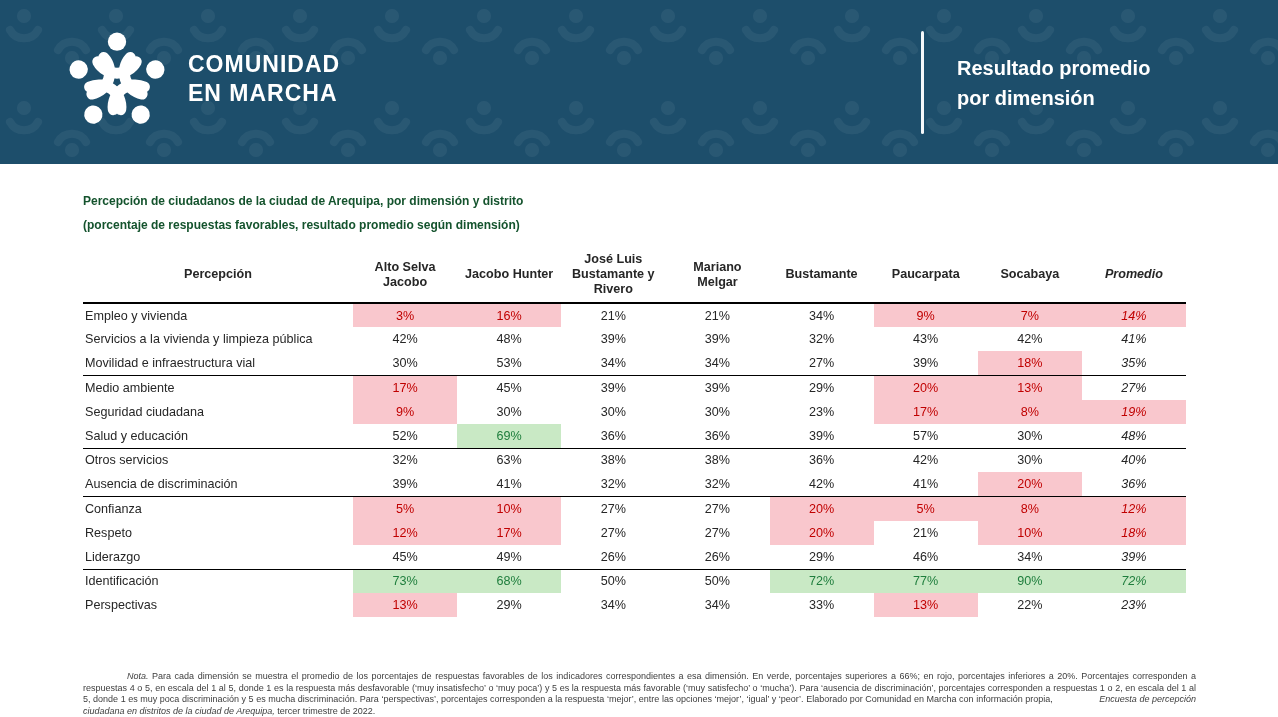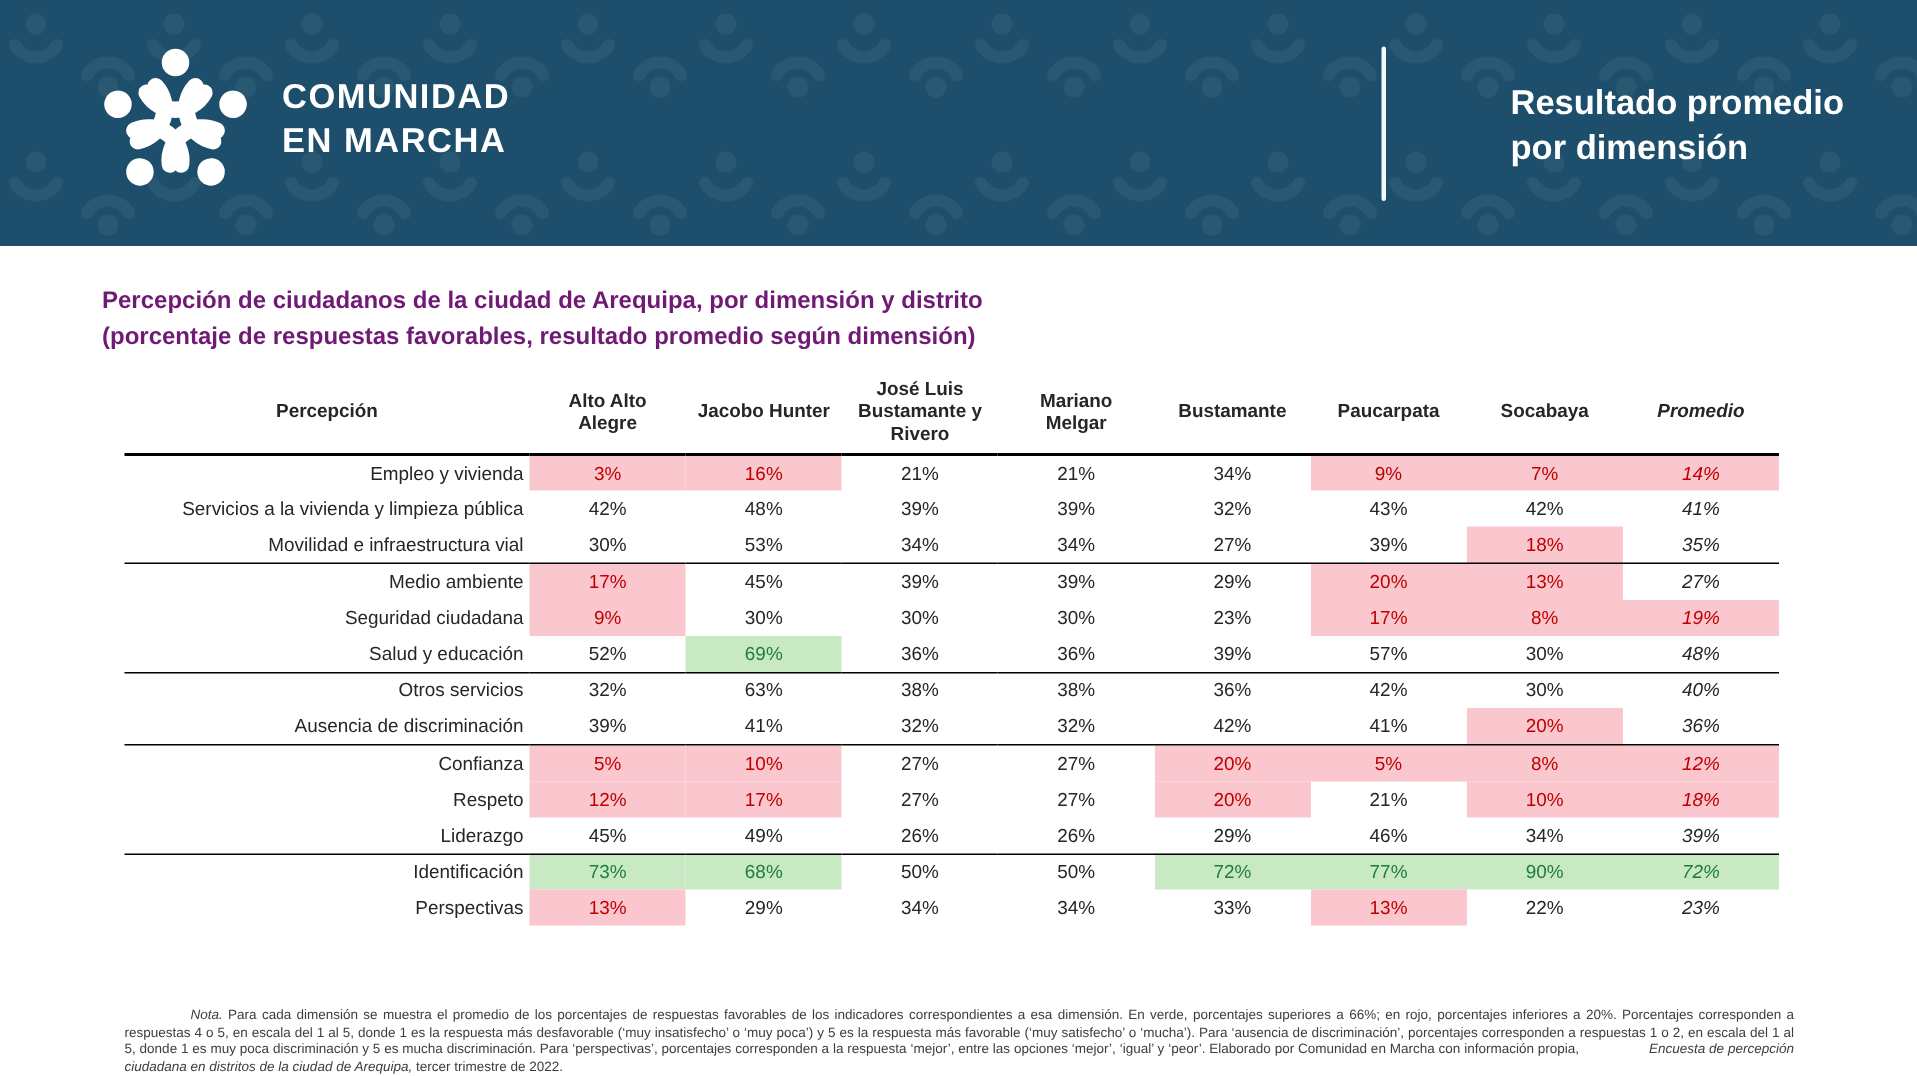--- a/index.html
+++ b/index.html
@@ -9,34 +9,34 @@
 
   
   .banner { position:absolute; left:0; top:0; width:1278px; height:164px;
     background:var(--banner-bg,#1d4e6b); overflow:hidden; }
   .banner svg.pattern { position:absolute; inset:0; }
   .brand { position:absolute; left:62px; top:27px; width:110px; height:110px; }
   .brand-name { position:absolute; left:188px; top:50px; color:#fff; font-weight:700;
     font-size:23px; line-height:29px; letter-spacing:1px; }
   .divider { position:absolute; left:921px; top:31px; width:3px; height:103px;
     background:#f5f8fa; border-radius:2px; }
-  .banner-title { position:absolute; left:1007px; top:53px; color:#fff; font-weight:700;
-    font-size:23px; line-height:30px; }
+  .banner-title { position:absolute; left:957px; top:53px; color:#fff; font-weight:700;
+    font-size:20px; line-height:30px; }
 
   
-  .main-title { position:absolute; left:68px; top:189px; font-size:16px; font-weight:700;
-    color:#701a75; line-height:24px; }
+  .main-title { position:absolute; left:83px; top:189px; font-size:12px; font-weight:700;
+    color:#14532d; line-height:24px; }
   table.results { position:absolute; left:83px; top:247px; width:1103px;
     border-collapse:collapse; table-layout:fixed; font-size:12.6px; color:#262626; }
   col.dim-col { width:270px; }
   thead th { font-weight:700; vertical-align:middle; text-align:center; height:56px;
     line-height:15px; border-bottom:2px solid #000; padding:2px 6px; }
   thead th.prom { font-style:italic; }
   tbody td { height:24.2px; text-align:center; vertical-align:middle; padding:0 4px; }
-  tbody td.dim { text-align:right; padding-left:2px; }
+  tbody td.dim { text-align:left; padding-left:2px; }
   tbody td.prom { font-style:italic; }
   tbody tr.group-start td { border-top:1.5px solid #000; }
   td.neg { background:var(--red-bg,#f9c7cd); color:var(--red-text,#c00000); }
   td.pos { background:var(--green-bg,#c9e9c5); color:var(--green-text,#1f7e3d); }
 
   
   .note { position:absolute; left:83px; top:671px; width:1113px; font-size:9px;
     line-height:11.6px; color:#3d3d3d; text-align:justify; }
   .note .it { font-style:italic;margin-left:44px; }
 </style>
@@ -98,21 +98,21 @@
         <col>
         <col>
         <col>
         <col>
         <col>
         <col>
       </colgroup>
     <thead>
         <tr>
           <th>Percepción</th>
-          <th>Alto Alto Alegre</th>
+          <th>Alto Selva Jacobo</th>
           <th>Jacobo Hunter</th>
           <th>José Luis Bustamante y Rivero</th>
           <th>Mariano Melgar</th>
           <th>Bustamante</th>
           <th>Paucarpata</th>
           <th>Socabaya</th>
           <th class="prom">Promedio</th>
         </tr>
       </thead>
     <tbody>

